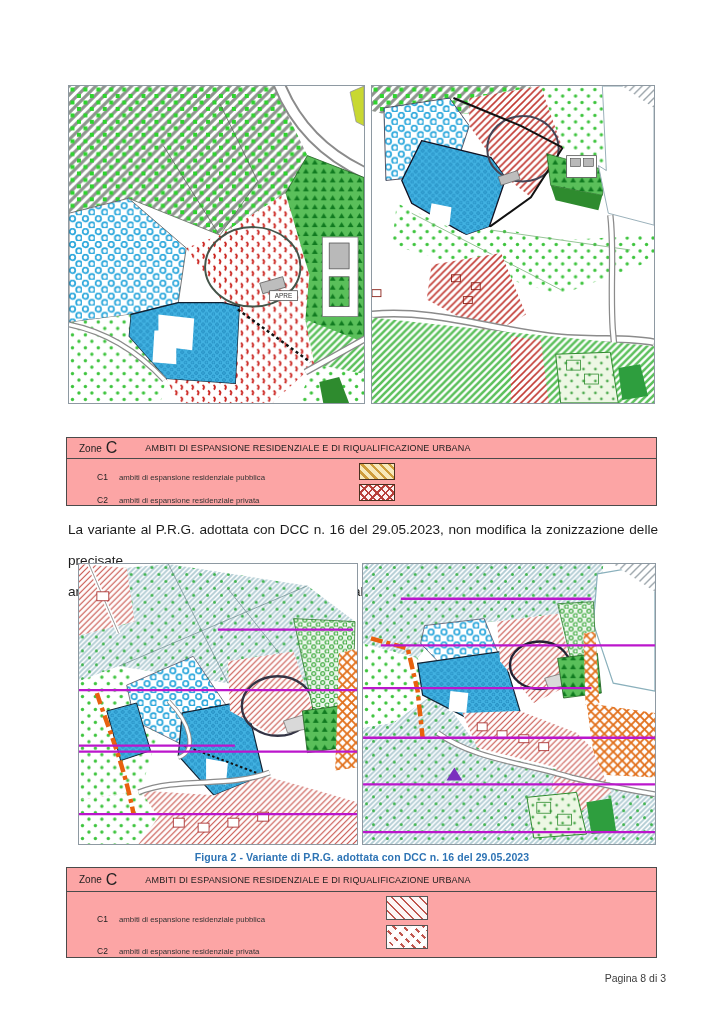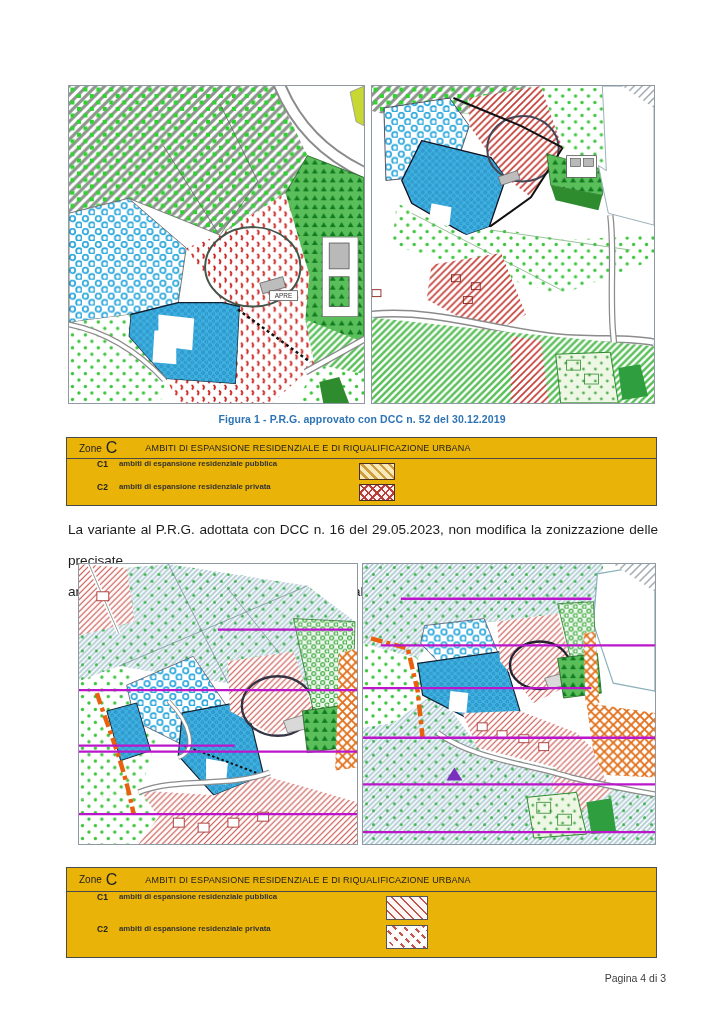--- a/index.html
+++ b/index.html
@@ -16,34 +16,34 @@
   svg.map{display:block;}
   
   .fig-caption{
     position:absolute;left:0;width:724px;text-align:center;
     color:#2E74B5;font-weight:bold;font-size:10.5px;letter-spacing:.1px;
   }
   .fig-caption.c1{top:413px;}
   .fig-caption.c2{top:851px;}
   
   .legend{
-    position:absolute;left:66px;width:591px;border:1.5px solid #4a4a4a;background:#eab308;box-sizing:border-box;
+    position:absolute;left:66px;width:591px;border:1.5px solid #4a4a4a;background:#fca5a5;box-sizing:border-box;
   }
   .legend.l1{top:437px;height:69px;}
   .legend.l2{top:867px;height:91px;}
   .legend .hdr{display:flex;align-items:center;border-bottom:1.4px solid #4a4a4a;}
   .legend.l1 .hdr{height:20px;}
   .legend.l2 .hdr{height:23px;}
   .zone-word{font-size:10px;margin-left:12px;color:#222;}
   .zone-letter{font-size:16px;margin-left:4px;color:#222;}
   .hdr-title{font-size:9px;margin-left:28px;color:#222;letter-spacing:.15px;}
   .legend .rows{position:relative;}
   .legend.l1 .rows{height:47px;}
   .legend.l2 .rows{height:65px;}
-  .lrow{display:flex;align-items:flex-start;font-weight:bold;}
+  .lrow{display:flex;align-items:flex-end;}
   .legend.l1 .lrow{height:23px;}
   .legend.l2 .lrow{height:32px;}
   .lrow .code{margin-left:30px;width:22px;font-size:8.5px;color:#222;}
   .lrow .lbl{font-size:7.8px;color:#333;}
   .swatch{position:absolute;border:1px solid #4a3020;box-sizing:border-box;}
   .legend.l1 .swatch{left:292px;width:36px;height:17px;}
   .legend.l1 .swatch.s0{top:4px;}
   .legend.l1 .swatch.s1{top:25px;}
   .legend.l2 .swatch{left:319px;width:42px;height:24px;border-color:#555;}
   .legend.l2 .swatch.s0{top:4px;}
@@ -273,21 +273,20 @@
         <polygon points="185,270 240,268 248,319 190,319" fill="url(#pPaleGreen)" stroke="#2e8b2e" stroke-width="1"></polygon>
         <g fill="none" stroke="#2e8b2e" stroke-width="0.8">
             <rect x="196" y="276" width="14" height="10"></rect>
             <rect x="214" y="290" width="14" height="10"></rect>
           </g>
         <polygon points="248,284 270,280 278,312 252,316" fill="#2e9e3e"></polygon>
       </svg>
     </div>
   </div>
 
-  <div class="fig-caption c1">Figura 1 - P.R.G. approvato con DCC n. 52 del 30.12.2019</div>
 
   <div class="legend l1">
     <div class="hdr">
       <span class="zone-word">Zone</span>
       <span class="zone-letter">C</span>
       <span class="hdr-title">AMBITI DI ESPANSIONE RESIDENZIALE E DI RIQUALIFICAZIONE URBANA</span>
     </div>
     <div class="rows">
       <div class="lrow">
         <span class="code">C1</span>
@@ -427,20 +426,21 @@
           <line x1="18" y1="82" x2="294" y2="82"></line>
           <line x1="0" y1="125" x2="230" y2="125"></line>
           <line x1="0" y1="175" x2="294" y2="175"></line>
           <line x1="0" y1="222" x2="294" y2="222"></line>
           <line x1="0" y1="270" x2="294" y2="270"></line>
         </g>
       </svg>
     </div>
   </div>
 
+  <div class="fig-caption c2">Figura 2 - Variante di P.R.G. adottata con DCC n. 16 del 29.05.2023</div>
 
   <div class="legend l2">
     <div class="hdr">
       <span class="zone-word">Zone</span>
       <span class="zone-letter">C</span>
       <span class="hdr-title">AMBITI DI ESPANSIONE RESIDENZIALE E DI RIQUALIFICAZIONE URBANA</span>
     </div>
     <div class="rows">
       <div class="lrow">
         <span class="code">C1</span>
@@ -448,15 +448,15 @@
       </div>
       <div class="lrow">
         <span class="code">C2</span>
         <span class="lbl">ambiti di espansione residenziale privata</span>
       </div>
       <div class="swatch s0 sw-redthin"></div>
       <div class="swatch s1 sw-reddash"></div>
     </div>
   </div>
 
-  <div class="footer">Pagina 4 di 3</div>
+  <div class="footer">Pagina 8 di 3</div>
 
 </div>
 
 </body></html>

